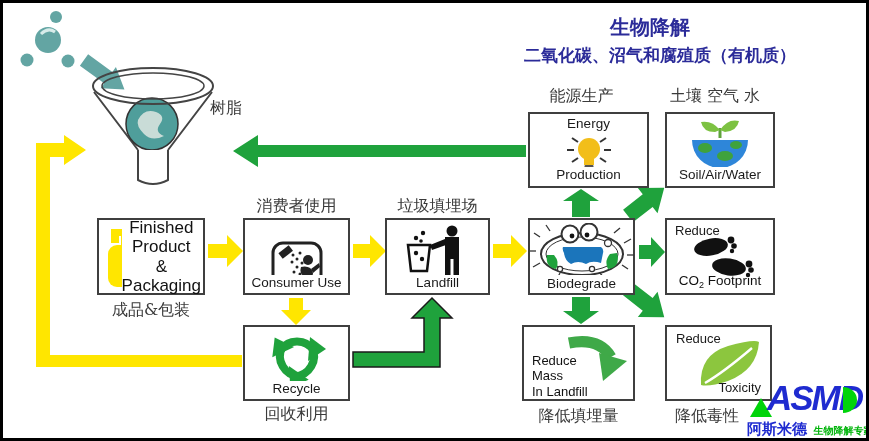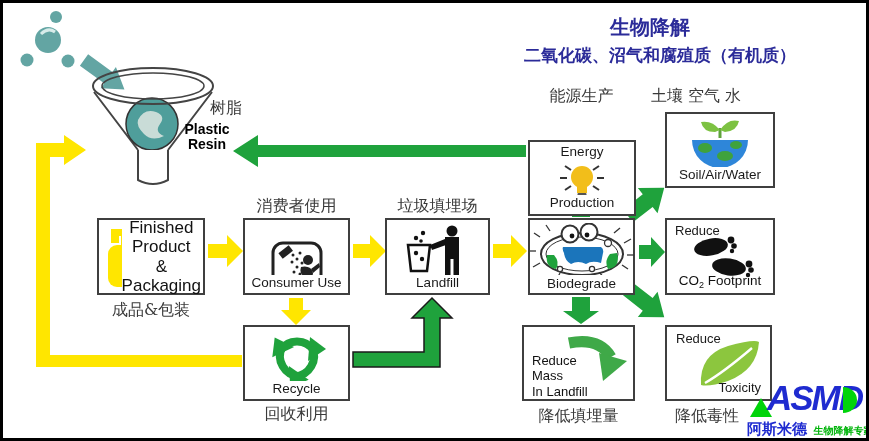--- a/index.html
+++ b/index.html
@@ -15,30 +15,30 @@
            color:#3a3a3a;font-size:16px;white-space:nowrap;}
   .caption.center{text-align:center;}
   .title-line{position:absolute;z-index:3;text-align:center;font-weight:bold;
               font-family:"DejaVu Serif","Liberation Serif",serif;color:var(--c-navy);}
   #title1{left:520px;top:14px;width:260px;font-size:20px;}
   #title2{left:505px;top:44px;width:310px;font-size:17px;}
   #resin-en{position:absolute;left:176px;top:122px;width:62px;text-align:center;z-index:3;
             font-weight:bold;font-size:14px;line-height:1.1;color:#000;}
   #cap-resin{left:210px;top:98px;}
   #cap-energy{left:528px;top:86px;width:107px;}
-  #cap-soil{left:631px;top:86px;width:130px;}
+  #cap-soil{left:650px;top:86px;width:130px;}
   #cap-consumer{left:243px;top:196px;width:107px;}
   #cap-landfill{left:385px;top:196px;width:105px;}
   #cap-finished{left:90px;top:300px;width:122px;}
   #cap-co2{left:786px;top:232px;line-height:1.25;}
   #cap-recycle{left:243px;top:404px;width:107px;}
   #cap-mass{left:522px;top:406px;width:113px;}
   #cap-tox{left:652px;top:406px;width:110px;}
   
-  #box-energy{left:528px;top:112px;width:108px;height:76px;justify-content:space-between;padding:2px 12px 4px;margin-top:28px;}
+  #box-energy{left:528px;top:112px;width:121px;height:76px;justify-content:space-between;padding:2px 12px 4px;}
   #box-soil{left:665px;top:112px;width:110px;height:76px;justify-content:flex-start;padding:4px 0 4px;}
   #box-finished{left:97px;top:218px;width:108px;height:77px;flex-direction:row;align-items:center;
                 justify-content:flex-start;padding:4px 2px 4px 7px;}
   #box-finished .txt{flex:1;text-align:center;font-size:17px;line-height:1.12;}
   #box-consumer{left:243px;top:218px;width:107px;height:77px;justify-content:flex-start;padding:21px 0 3px;}
   #box-landfill{left:385px;top:218px;width:105px;height:77px;justify-content:space-between;padding:5px 0 3px;}
   #box-biodegrade{left:528px;top:218px;width:107px;height:77px;justify-content:space-between;padding:3px 0 2px;}
   #box-co2{left:665px;top:218px;width:110px;height:77px;}
   #box-recycle{left:243px;top:325px;width:107px;height:76px;justify-content:space-between;padding:4px 0 3px;}
   #box-mass{left:522px;top:325px;width:113px;height:76px;}
@@ -115,24 +115,20 @@
     <path fill="#C9DCD7" d="M128,112 q6,-12 18,-8 q10,4 4,12 q-6,8 4,12 q-12,6 -20,-2 q-8,-8 -6,-14 z"></path>
     <ellipse cx="143" cy="78" rx="60" ry="18" fill="none" stroke="#444" stroke-width="2"></ellipse>
     <ellipse cx="143" cy="78" rx="51" ry="13" fill="none" stroke="#444" stroke-width="1.5"></ellipse>
     <path d="M128,142 L128,172 q15,8 30,0 L158,142" fill="#fff" stroke="#444" stroke-width="2"></path>
   </svg>
 
   <div id="title1" class="title-line">生物降解</div>
   <div id="title2" class="title-line">二氧化碳、沼气和腐殖质（有机质）</div>
 
   <div id="cap-resin" class="caption">树脂</div>
-  <div id="resin-en">
-    <span class="line">Plastic</span>
-    <span class="line">Resin</span>
-  </div>
 
   <div id="cap-energy" class="caption center">能源生产</div>
   <div id="cap-soil" class="caption center">土壤 空气 水</div>
   <div id="cap-consumer" class="caption center">消费者使用</div>
   <div id="cap-landfill" class="caption center">垃圾填埋场</div>
   <div id="cap-finished" class="caption center">成品&amp;包装</div>
   <div id="cap-recycle" class="caption center">回收利用</div>
   <div id="cap-mass" class="caption center">降低填埋量</div>
   <div id="cap-tox" class="caption center">降低毒性</div>
 

